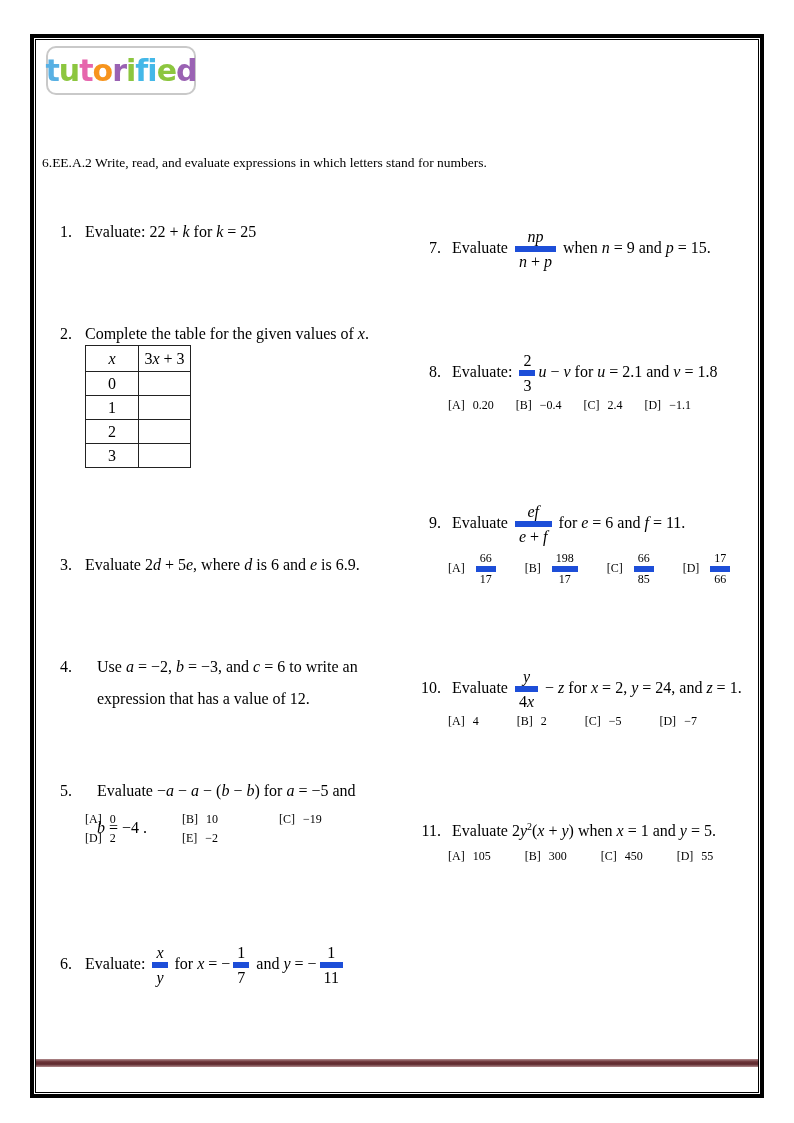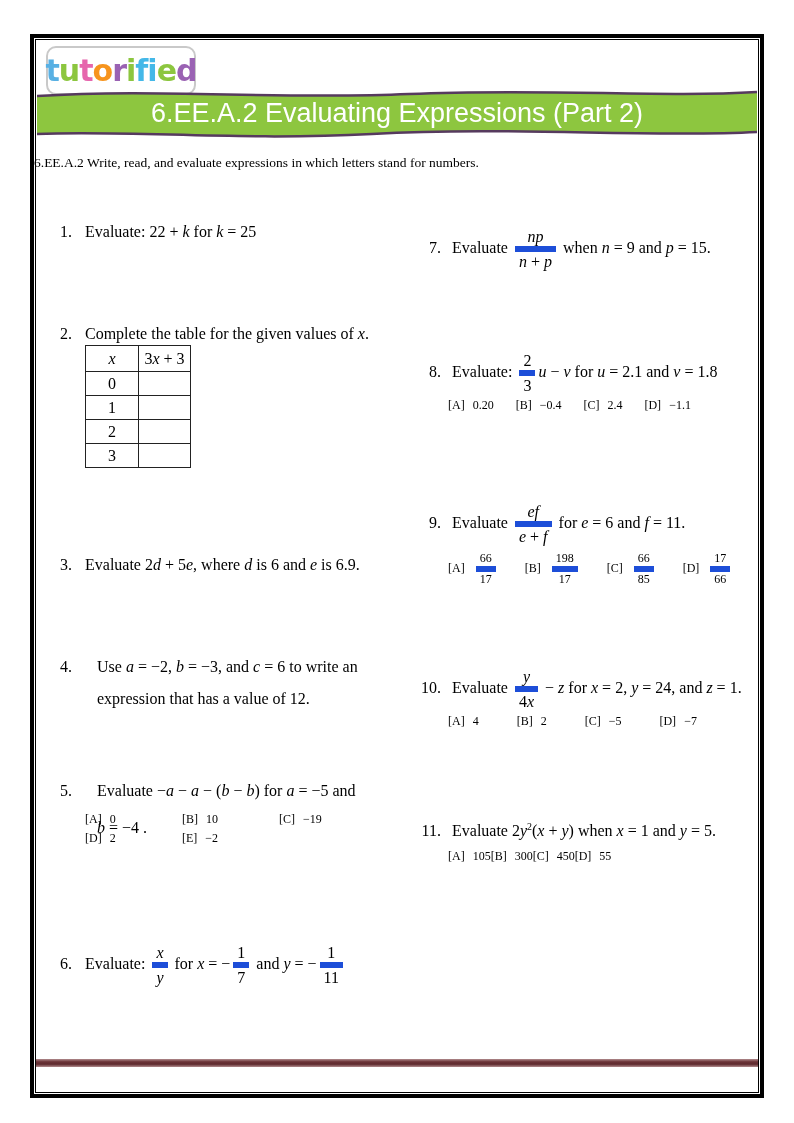--- a/index.html
+++ b/index.html
@@ -13,21 +13,21 @@
   .logo{position:absolute;left:46px;top:46px;width:146px;height:45px;
         border:2px solid #c9c9c9;border-radius:10px;background:#fff;
         display:flex;align-items:center;justify-content:center;
         font-family:"DejaVu Sans",sans-serif;font-weight:bold;font-size:30px;letter-spacing:-1px;}
   .logo span{display:inline-block;}
   
   .banner{position:absolute;left:37px;top:83px;width:720px;height:62px;}
   .banner svg{position:absolute;left:0;top:0;}
   .banner-title{position:absolute;left:0;right:0;top:15px;text-align:center;
         font-family:"Liberation Sans",sans-serif;font-size:27px;color:#ffffff;}
-  .standard{position:absolute;left:34px;top:155px;font-size:13.5px;}
+  .standard{position:absolute;left:42px;top:155px;font-size:13.5px;}
   
   .q{position:absolute;display:flex;align-items:baseline;font-size:16px;}
   .qnum{flex:0 0 auto;width:25px;}
   .q-right .qnum{width:20px;text-align:right;margin-right:11px;}
   .qbody{flex:1 1 auto;}
   .qline{margin:12px;}
   i{font-style:italic;}
   sup{font-size:0.62em;}
   
   .frac{display:inline-block;vertical-align:middle;text-align:center;margin:0 3px;line-height:1.08;}
@@ -66,28 +66,20 @@
       <span style="color: rgb(230, 102, 173);">t</span>
       <span style="color: rgb(247, 148, 29);">o</span>
       <span style="color: rgb(154, 98, 179);">r</span>
       <span style="color: rgb(140, 198, 63);">i</span>
       <span style="color: rgb(68, 184, 232);">f</span>
       <span style="color: rgb(68, 184, 232);">i</span>
       <span style="color: rgb(140, 198, 63);">e</span>
       <span style="color: rgb(154, 98, 179);">d</span>
     </div>
 
-  <div class="banner">
-    <svg width="720" height="62" viewBox="0 0 720 62">
-      <path d="M0,13 C120,5 240,17 372,11 C510,5 625,15 720,9 L720,49 C610,55 470,43 335,51 C200,58 95,47 0,51 Z" fill="#8dc63f"></path>
-      <path d="M0,13 C120,5 240,17 372,11 C510,5 625,15 720,9" fill="none" stroke="#563a5e" stroke-width="2.5"></path>
-      <path d="M0,51 C95,47 200,58 335,51 C470,43 610,55 720,49" fill="none" stroke="#563a5e" stroke-width="2.5"></path>
-    </svg>
-    <div class="banner-title">6.EE.A.2 Evaluating Expressions (Part 2)</div>
-  </div>
 
   <div class="standard">6.EE.A.2 Write, read, and evaluate expressions in which letters stand for numbers.</div>
 
   <div class="q" style="left:60px;top:223px;width:335px;">
     <span class="qnum">1.</span>
     <span class="qbody">Evaluate: 22 + <i>k</i> for <i>k</i> = 25</span>
   </div>
 
   <div class="q" style="left:60px;top:325px;width:345px;">
     <span class="qnum">2.</span>
@@ -188,21 +180,21 @@
       <span class="opt"><span class="opt-l">[A]</span><span class="opt-v">4</span></span>
       <span class="opt"><span class="opt-l">[B]</span><span class="opt-v">2</span></span>
       <span class="opt"><span class="opt-l">[C]</span><span class="opt-v">−5</span></span>
       <span class="opt"><span class="opt-l">[D]</span><span class="opt-v">−7</span></span>
     </div>
 
   <div class="q q-right" style="left:413px;top:821px;width:344px;">
     <span class="qnum" style="width:28px;">11.</span>
     <span class="qbody">Evaluate 2<i>y</i><sup>2</sup>(<i>x</i> + <i>y</i>) when <i>x</i> = 1 and <i>y</i> = 5.</span>
   </div>
-  <div class="opts" style="left:448px;top:849px;">
+  <div class="opts" style="left:448px;top:849px;gap:34px;">
       <span class="opt"><span class="opt-l">[A]</span><span class="opt-v">105</span></span>
       <span class="opt"><span class="opt-l">[B]</span><span class="opt-v">300</span></span>
       <span class="opt"><span class="opt-l">[C]</span><span class="opt-v">450</span></span>
       <span class="opt"><span class="opt-l">[D]</span><span class="opt-v">55</span></span>
     </div>
 
   <div class="rule"></div>
 
 </div>
 

